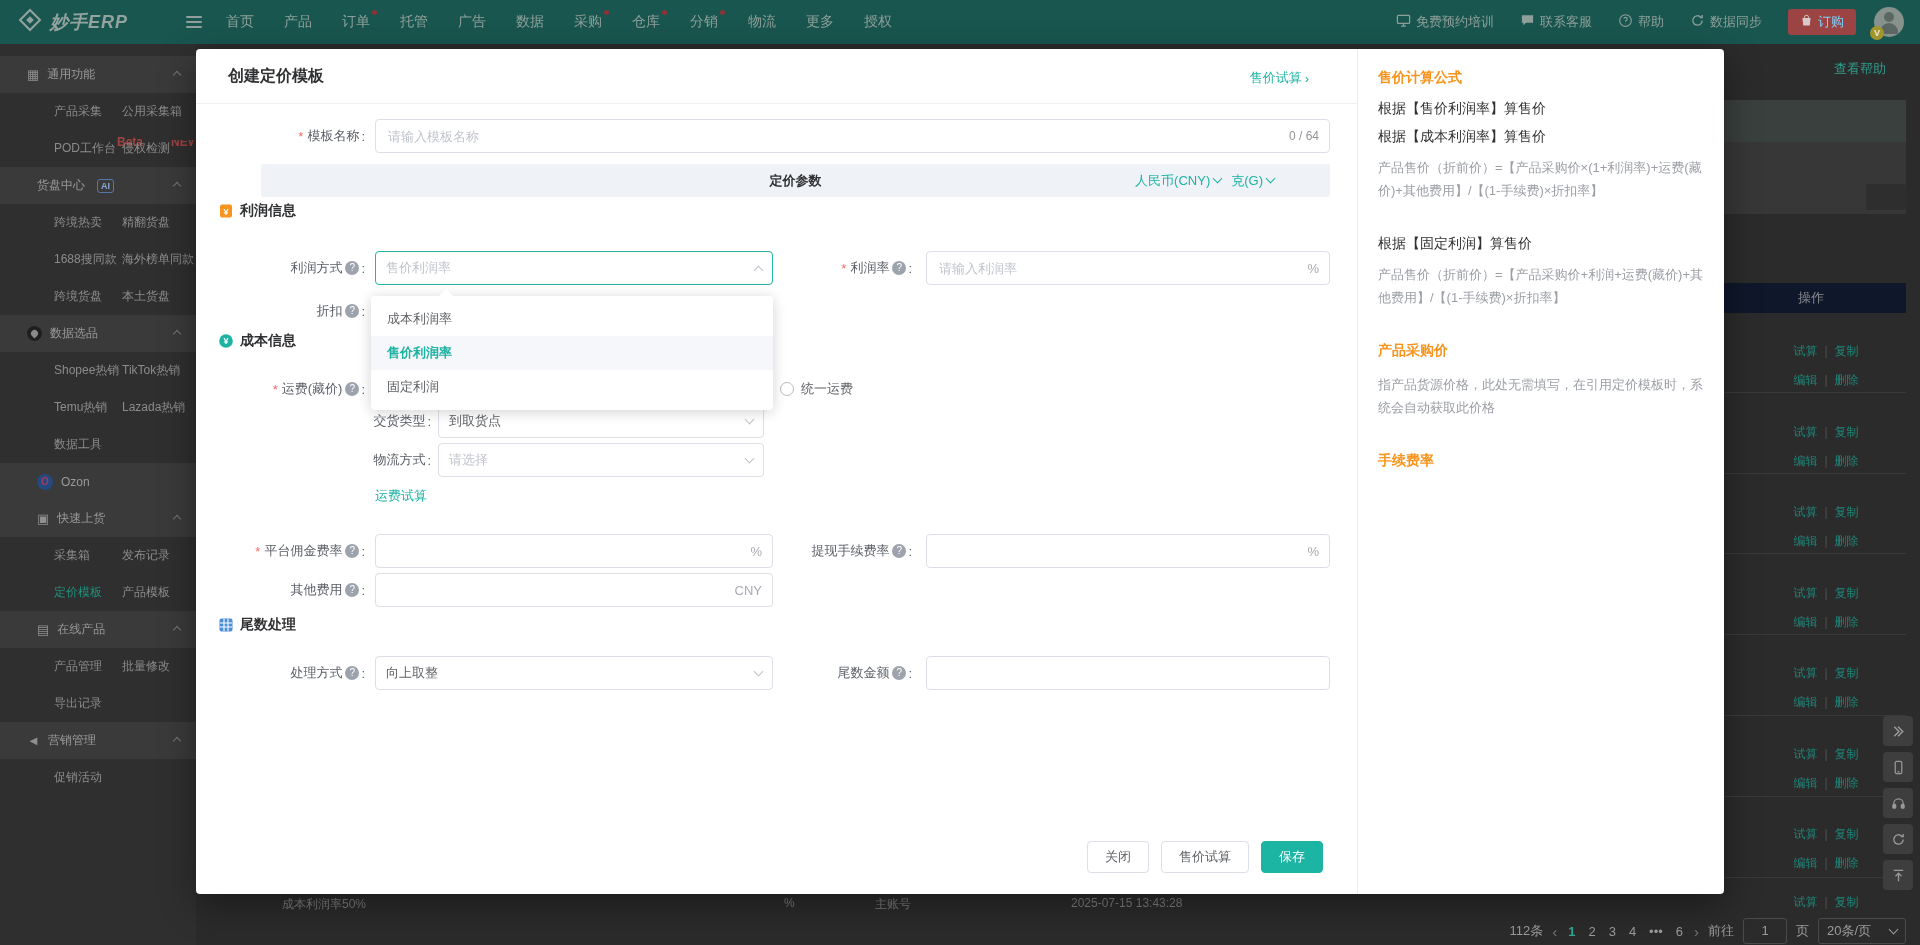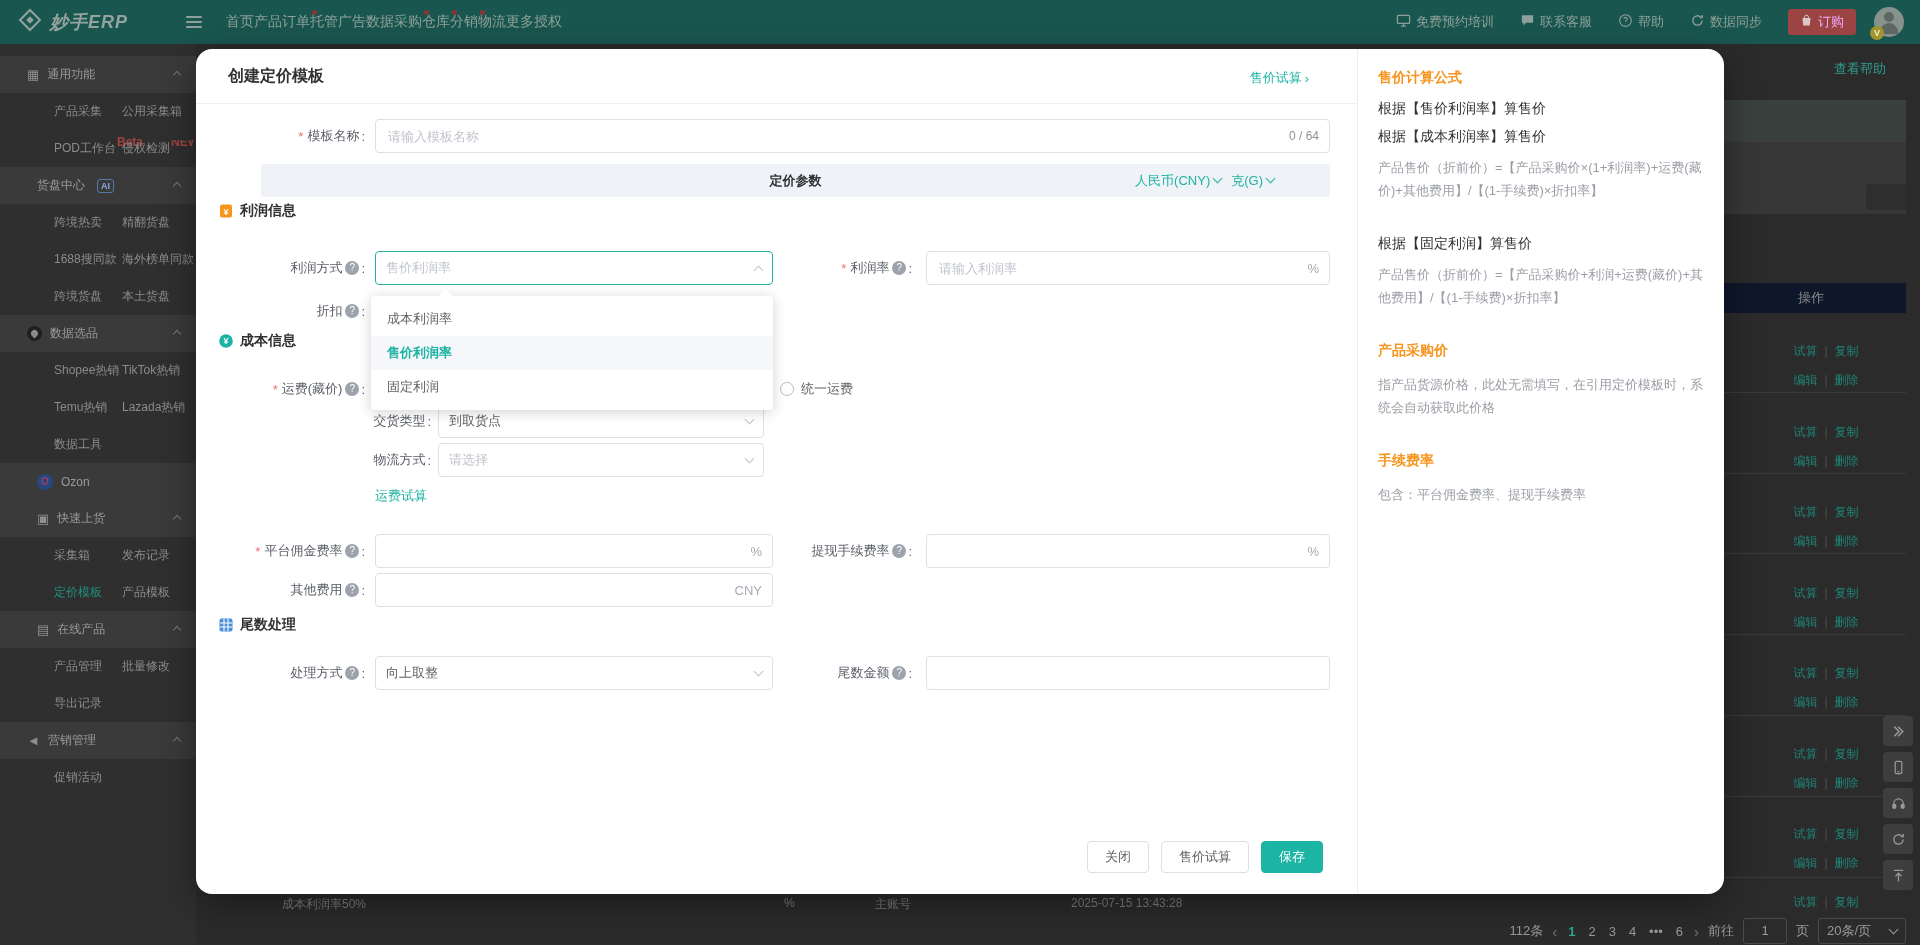--- a/index.html
+++ b/index.html
@@ -7,28 +7,28 @@
   *{box-sizing:border-box;}
   .screen{position:relative;width:1920px;height:945px;}
 
   
   .navbar{position:absolute;left:0;top:0;width:1920px;height:44px;background:#19564f;
     display:flex;align-items:center;z-index:5;}
   .logo{display:flex;align-items:center;gap:8px;padding-left:18px;width:180px;cursor:pointer;}
   .logo-text{color:#93a39e;font-size:18px;font-weight:700;letter-spacing:1px;font-style:italic;}
   .hamburger{width:16px;display:flex;flex-direction:column;gap:3px;margin:0 14px 0 6px;cursor:pointer;}
   .hamburger i{display:block;height:2px;background:#8fa09a;border-radius:1px;}
-  .nav-menu{display:flex;align-items:center;margin-left:10px;text-align:right;}
+  .nav-menu{display:flex;align-items:center;gap:30px;margin-left:10px;text-align:right;}
   .nav-item{position:relative;color:#8fa09a;font-size:14px;cursor:pointer;white-space:nowrap;}
   .nav-item .dot{position:absolute;top:-3px;right:-7px;width:5px;height:5px;border-radius:50%;background:#8c3434;}
   .nav-right{margin-left:auto;display:flex;align-items:center;gap:26px;color:#8fa09a;font-size:13px;}
   .nav-right-item{display:flex;align-items:center;gap:5px;cursor:pointer;white-space:nowrap;}
   .nav-right-item svg{width:15px;height:15px;}
   .subscribe{margin-left:26px;height:26px;background:#9c4444;border-radius:3px;display:flex;align-items:center;
-    gap:5px;padding:0 12px;color:#f0abfc;font-size:13px;cursor:pointer;}
+    gap:5px;padding:0 12px;color:#7dd3fc;font-size:13px;cursor:pointer;}
   .subscribe svg{width:13px;height:13px;}
   .avatar{position:relative;width:30px;height:30px;border-radius:50%;background:#87928d;margin:0 16px 0 18px;cursor:pointer;}
   .avatar::before{content:'';position:absolute;left:10px;top:5px;width:10px;height:10px;border-radius:50%;background:#5c6662;}
   .avatar::after{content:'';position:absolute;left:6px;top:16px;width:18px;height:11px;border-radius:9px 9px 0 0;background:#5c6662;}
   .vbadge{position:absolute;left:-4px;bottom:-3px;width:14px;height:14px;border-radius:50%;background:#a3952e;
     color:#efe9d0;font-size:9px;font-weight:700;text-align:center;line-height:14px;z-index:2;}
 
   
   .sidebar{position:absolute;left:0;top:44px;width:196px;height:901px;background:#2f2f2f;padding-top:12px;z-index:4;}
   .srow{position:relative;height:37px;display:flex;align-items:center;font-size:12px;color:#8b8b8b;}
@@ -77,21 +77,21 @@
     align-items:center;justify-content:center;font-size:14px;cursor:pointer;}
   .ftool svg{width:15px;height:15px;}
 
   
   .chevd{display:inline-block;width:7px;height:7px;border-right:1.5px solid currentColor;
     border-bottom:1.5px solid currentColor;transform:rotate(45deg);position:relative;top:-2px;}
   .chevu{display:inline-block;width:7px;height:7px;border-right:1.5px solid currentColor;
     border-bottom:1.5px solid currentColor;transform:rotate(-135deg);position:relative;top:2px;}
 
   
-  .modal{position:absolute;left:196px;top:49px;width:1528px;height:845px;background:#fff;border-radius:16px;
+  .modal{position:absolute;left:196px;top:49px;width:1528px;height:845px;background:#fff;border-radius:4px;
     box-shadow:0 10px 36px rgba(0,0,0,.4);z-index:50;}
   .modal-left{position:absolute;left:0;top:0;width:1161px;height:845px;}
   .m-header{height:55px;border-bottom:1px solid #eef0f4;display:flex;align-items:center;padding:0 32px;}
   .m-title{font-size:16px;font-weight:700;color:#303133;}
   .hlink{position:absolute;right:48px;top:20px;color:#1db3a3;font-size:13px;cursor:pointer;display:flex;
     align-items:center;gap:3px;text-decoration:none;}
   .fld{position:absolute;display:flex;align-items:center;}
   .lbl{font-size:13px;color:#5a5e66;display:flex;align-items:center;justify-content:flex-end;white-space:nowrap;}
   .lbl::after{content:":";margin-left:2px;}
   .star{color:#f56c6c;margin-right:4px;}
@@ -630,16 +630,15 @@
     <div class="modal-right" id="helpPanel">
         <div class="hp-title">售价计算公式</div>
         <div class="hp-head">根据【售价利润率】算售价</div>
         <div class="hp-head">根据【成本利润率】算售价</div>
         <div class="hp-body">产品售价（折前价）=【产品采购价×(1+利润率)+运费(藏价)+其他费用】/【(1-手续费)×折扣率】</div>
         <div class="hp-head">根据【固定利润】算售价</div>
         <div class="hp-body">产品售价（折前价）=【产品采购价+利润+运费(藏价)+其他费用】/【(1-手续费)×折扣率】</div>
         <div class="hp-title">产品采购价</div>
         <div class="hp-body">指产品货源价格，此处无需填写，在引用定价模板时，系统会自动获取此价格</div>
         <div class="hp-title">手续费率</div>
-        <div class="hp-body">包含：平台佣金费率、提现手续费率</div>
       </div>
   </div>
 </div>
 
 </body></html>

